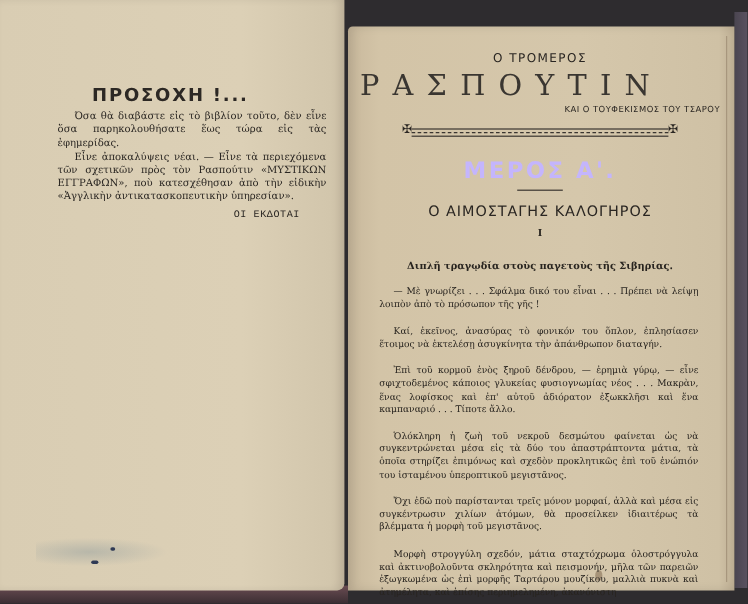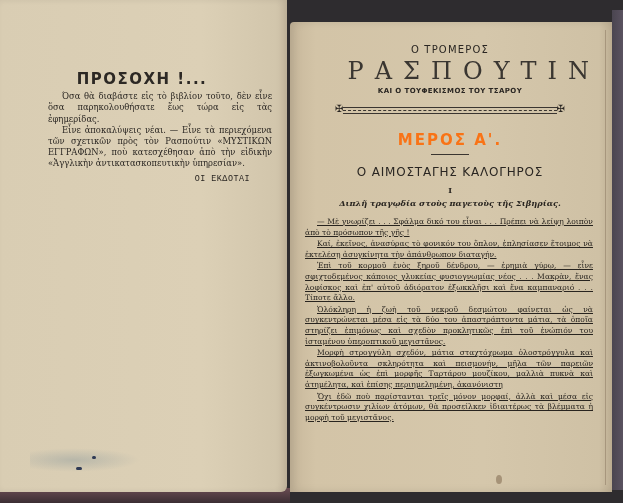--- a/index.html
+++ b/index.html
@@ -47,56 +47,56 @@
 
   .right-content {
     position:absolute; left:300px; top:44px; width:300px;
     color:#28241f;
   }
   .supertitle {
     text-align:center; font-family:"DejaVu Sans", sans-serif; font-size:10px;
     letter-spacing:1.2px; color:#2a2622;
   }
   .main-title {
-    text-align:right; font-family:"DejaVu Serif", serif; font-size:24px;
+    text-align:left; font-family:"DejaVu Serif", serif; font-size:24px;
     letter-spacing:11px; margin-top:2px; color:#3a3631; font-weight:normal;
   }
   .subtitle {
-    text-align:center; font-family:"DejaVu Sans", sans-serif; font-size:7px;
-    font-weight:bold; letter-spacing:0.4px; margin-top:2px; color:#2a2622;
+    text-align:right; font-family:"DejaVu Sans", sans-serif; font-size:7px;
+    font-weight:normal; letter-spacing:0.4px; margin-top:2px; color:#2a2622;
   }
   .ornament {
     position:relative; margin:10px auto 0; width:230px; height:10px;
   }
   .ornament .bar1 { position:absolute; left:8px; right:8px; top:2px; height:1px; background:#3a3530; }
   .ornament .bar2 { position:absolute; left:8px; right:8px; top:5px; height:0; border-top:1px dashed #3a3530; }
   .ornament .bar3 { position:absolute; left:8px; right:8px; top:8px; height:1px; background:#3a3530; }
   .ornament .endl, .ornament .endr {
     position:absolute; top:-1px; font-size:10px; line-height:10px; color:#2a2622;
   }
   .ornament .endl { left:0; } .ornament .endr { right:0; }
   .part {
     text-align:center; font-family:"DejaVu Sans", sans-serif; font-weight:bold;
-    font-size:15px; letter-spacing:2px; margin-top:16px; color:#f97316;
+    font-size:19px; letter-spacing:2px; margin-top:16px; color:#c4b5fd;
   }
   .part-rule { width:38px; height:1px; background:#3a3530; margin:5px auto 0; }
   .chapter {
     text-align:center; font-family:"DejaVu Sans", sans-serif; font-size:12px;
     letter-spacing:0.8px; margin-top:10px; color:#2a2622;
   }
   .roman {
     text-align:center; font-size:8px; font-weight:bold; margin-top:6px;
   }
   .chapter-sub {
-    text-align:center; font-size:8.2px; font-weight:bold; margin-top:3px;font-style:italic;
+    text-align:center; font-size:8.2px; font-weight:bold; margin-top:17px;
   }
   .body-text {
     margin-top:9px; font-size:7.6px; line-height:10.6px; text-align:justify; padding:0 6px 0 4px;
   }
-  .body-text p { margin:1px; text-indent:12px;text-decoration:underline; }
+  .body-text p { margin:12px; text-indent:12px; }
   .page-edge-line {
     position:absolute; left:605px; top:30px; width:1px; height:455px; background:rgba(120,100,80,0.4);
   }
   .spot { position:absolute; left:496px; top:475px; width:6px; height:9px; border-radius:50%; background:rgba(120,95,70,0.5); }
 </style>
 </head>
 <body>
 
 <div class="cover-bottom"></div>
 <div class="cover-right"></div>
@@ -131,16 +131,16 @@
   <div class="part">ΜΕΡΟΣ Α'.</div>
   <div class="part-rule"></div>
   <div class="chapter">Ο ΑΙΜΟΣΤΑΓΗΣ ΚΑΛΟΓΗΡΟΣ</div>
   <div class="roman">I</div>
   <div class="chapter-sub">Διπλῆ τραγῳδία στοὺς παγετοὺς τῆς Σιβηρίας.</div>
   <div class="body-text">
     <p>— Μὲ γνωρίζει . . . Σφάλμα δικό του εἶναι . . . Πρέπει νὰ λείψῃ λοιπὸν ἀπὸ τὸ πρόσωπον τῆς γῆς !</p>
     <p>Καί, ἐκεῖνος, ἀνασύρας τὸ φονικόν του ὅπλον, ἐπλησίασεν ἕτοιμος νὰ ἐκτελέσῃ ἀσυγκίνητα τὴν ἀπάνθρωπον διαταγήν.</p>
     <p>Ἐπὶ τοῦ κορμοῦ ἑνὸς ξηροῦ δένδρου, — ἐρημιὰ γύρῳ, — εἶνε σφιχτοδεμένος κάποιος γλυκείας φυσιογνωμίας νέος . . . Μακρὰν, ἕνας λοφίσκος καὶ ἐπ' αὐτοῦ ἀδιόρατον ἐξωκκλῆσι καὶ ἕνα καμπαναριό . . . Τίποτε ἄλλο.</p>
     <p>Ὁλόκληρη ἡ ζωὴ τοῦ νεκροῦ δεσμώτου φαίνεται ὡς νὰ συγκεντρώνεται μέσα εἰς τὰ δύο του ἀπαστράπτοντα μάτια, τὰ ὁποῖα στηρίζει ἐπιμόνως καὶ σχεδὸν προκλητικῶς ἐπὶ τοῦ ἐνώπιόν του ἱσταμένου ὑπεροπτικοῦ μεγιστᾶνος.</p>
+    <p>Ὄχι ἐδῶ ποὺ παρίστανται τρεῖς μόνον μορφαί, ἀλλὰ καὶ μέσα εἰς συγκέντρωσιν χιλίων ἀτόμων, θὰ προσείλκεν ἰδιαιτέρως τὰ βλέμματα ἡ μορφὴ τοῦ μεγιστᾶνος.</p>
     <p>Μορφὴ στρογγύλη σχεδόν, μάτια σταχτόχρωμα ὁλοστρόγγυλα καὶ ἀκτινοβολοῦντα σκληρότητα καὶ πεισμονήν, μῆλα τῶν παρειῶν ἐξωγκωμένα ὡς ἐπὶ μορφῆς Ταρτάρου μουζίκου, μαλλιὰ πυκνὰ καὶ ἀτημέλητα, καὶ ἐπίσης περιημελημένη, ἀκανόνιστη</p>
-    <p>Ὄχι ἐδῶ ποὺ παρίστανται τρεῖς μόνον μορφαί, ἀλλὰ καὶ μέσα εἰς συγκέντρωσιν χιλίων ἀτόμων, θὰ προσείλκεν ἰδιαιτέρως τὰ βλέμματα ἡ μορφὴ τοῦ μεγιστᾶνος.</p>
   </div>
 </div>
 
 </body></html>

